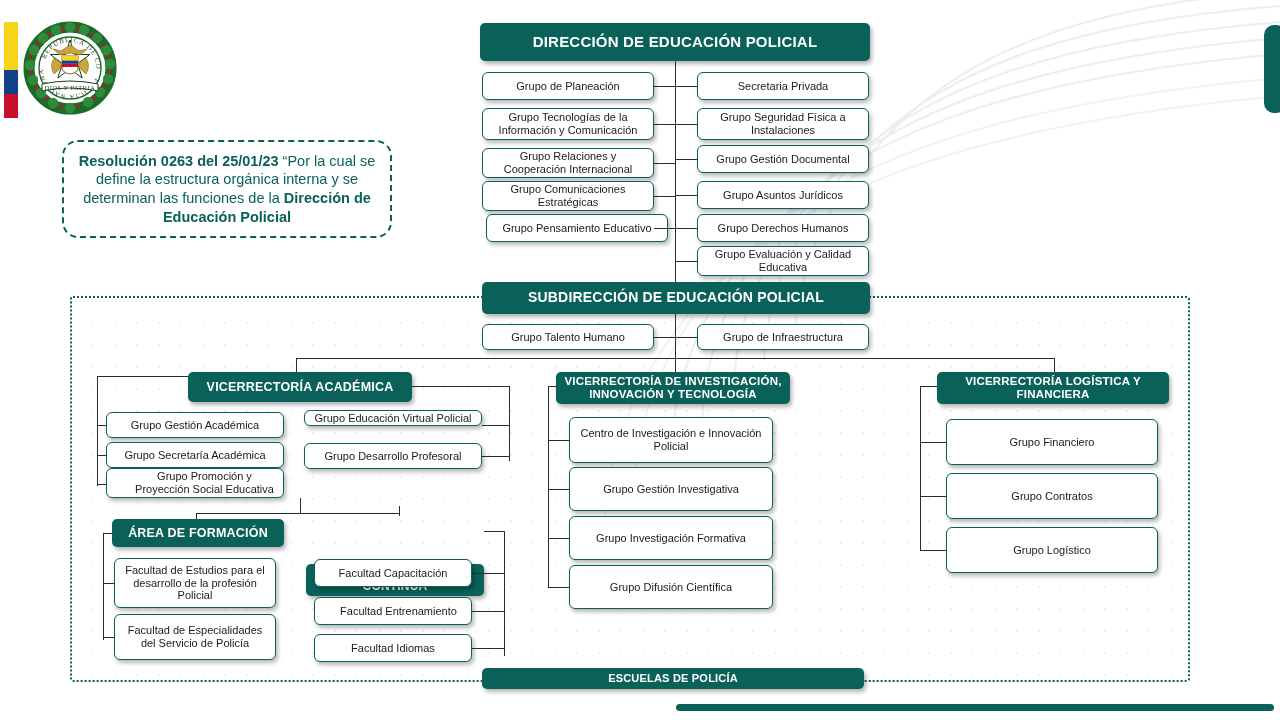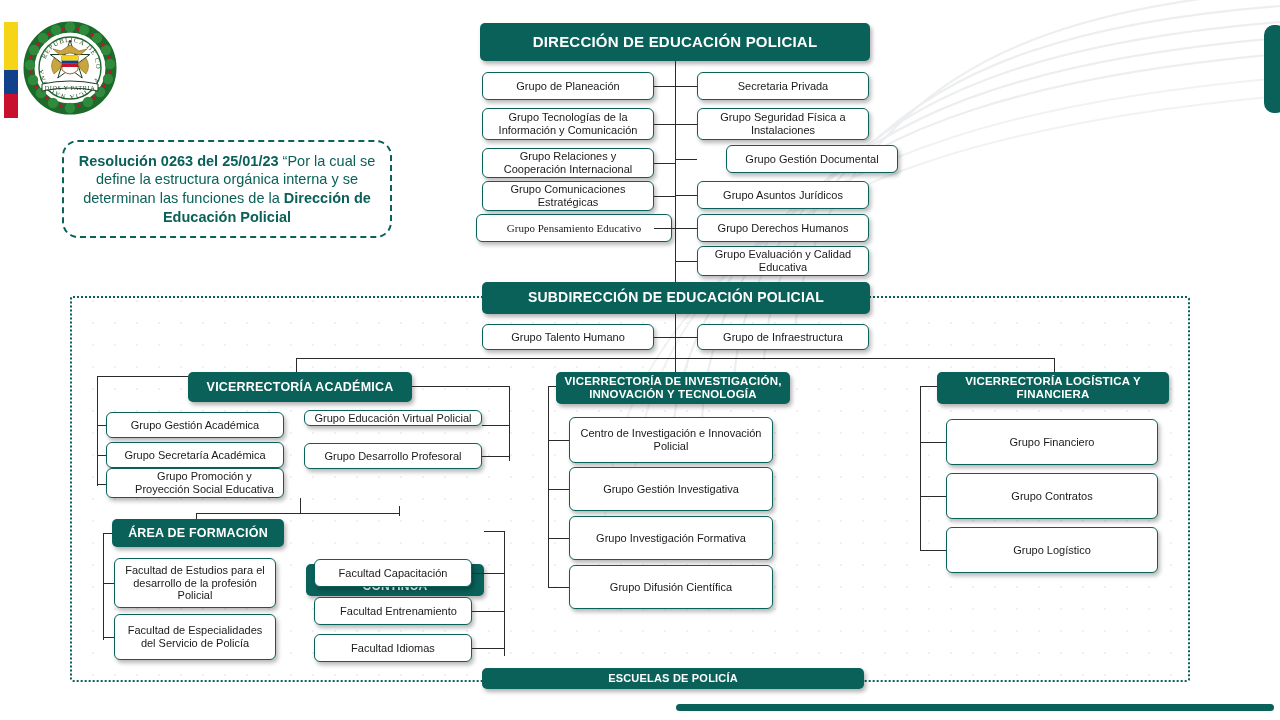--- a/index.html
+++ b/index.html
@@ -173,25 +173,25 @@
   </div>
 
   <div class="hdr" style="left:480px;top:23px;width:390px;height:38px;font-size:15px;">DIRECCIÓN DE EDUCACIÓN POLICIAL</div>
 
   <div class="ln v" style="left:675px;top:61px;height:225px;"></div>
 
   <div class="box" style="left:482px;top:72px;width:172px;height:28px;">Grupo de Planeación</div>
   <div class="box" style="left:482px;top:108px;width:172px;height:32px;">Grupo Tecnologías de la Información y Comunicación</div>
   <div class="box" style="left:482px;top:148px;width:172px;height:30px;">Grupo Relaciones y Cooperación Internacional</div>
   <div class="box" style="left:482px;top:181px;width:172px;height:30px;">Grupo Comunicaciones Estratégicas</div>
-  <div class="box" style="left:476px;top:214px;width:196px;height:28px;font-family:Liberation Serif, serif;">Grupo Pensamiento Educativo</div>
+  <div class="box" style="left:486px;top:214px;width:182px;height:28px;">Grupo Pensamiento Educativo</div>
 
   <div class="box" style="left:697px;top:72px;width:172px;height:28px;">Secretaria Privada</div>
   <div class="box" style="left:697px;top:108px;width:172px;height:32px;">Grupo Seguridad Física a Instalaciones</div>
-  <div class="box" style="left:697px;top:145px;width:172px;height:28px;margin-left:29px;">Grupo Gestión Documental</div>
+  <div class="box" style="left:697px;top:145px;width:172px;height:28px;">Grupo Gestión Documental</div>
   <div class="box" style="left:697px;top:181px;width:172px;height:28px;">Grupo Asuntos Jurídicos</div>
   <div class="box" style="left:697px;top:214px;width:172px;height:28px;">Grupo Derechos Humanos</div>
   <div class="box" style="left:697px;top:246px;width:172px;height:30px;">Grupo Evaluación y Calidad Educativa</div>
 
   <div class="ln h" style="left:654px;top:86px;width:21px;"></div>
   <div class="ln h" style="left:654px;top:124px;width:21px;"></div>
   <div class="ln h" style="left:654px;top:163px;width:21px;"></div>
   <div class="ln h" style="left:654px;top:196px;width:21px;"></div>
   <div class="ln h" style="left:654px;top:228px;width:21px;"></div>
 

